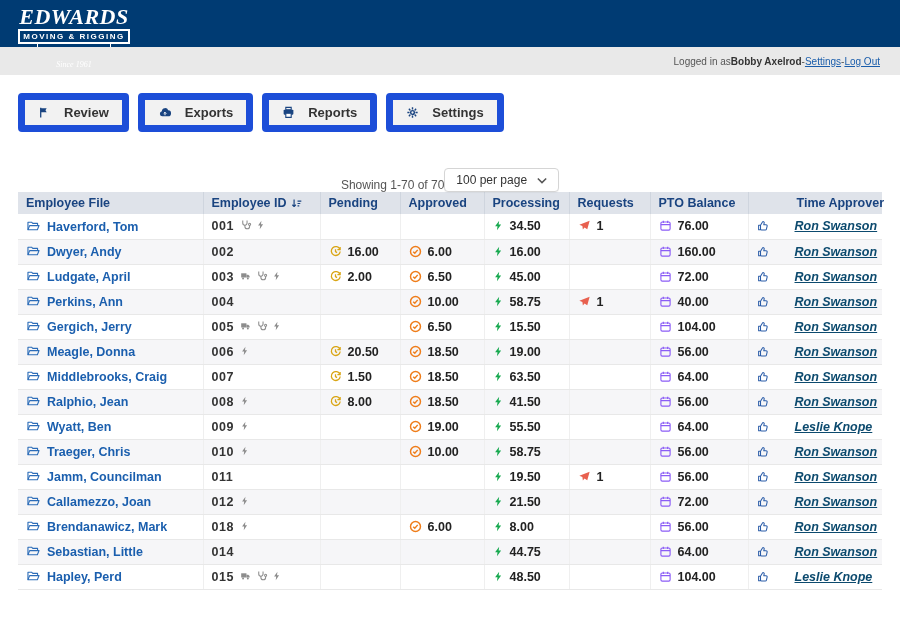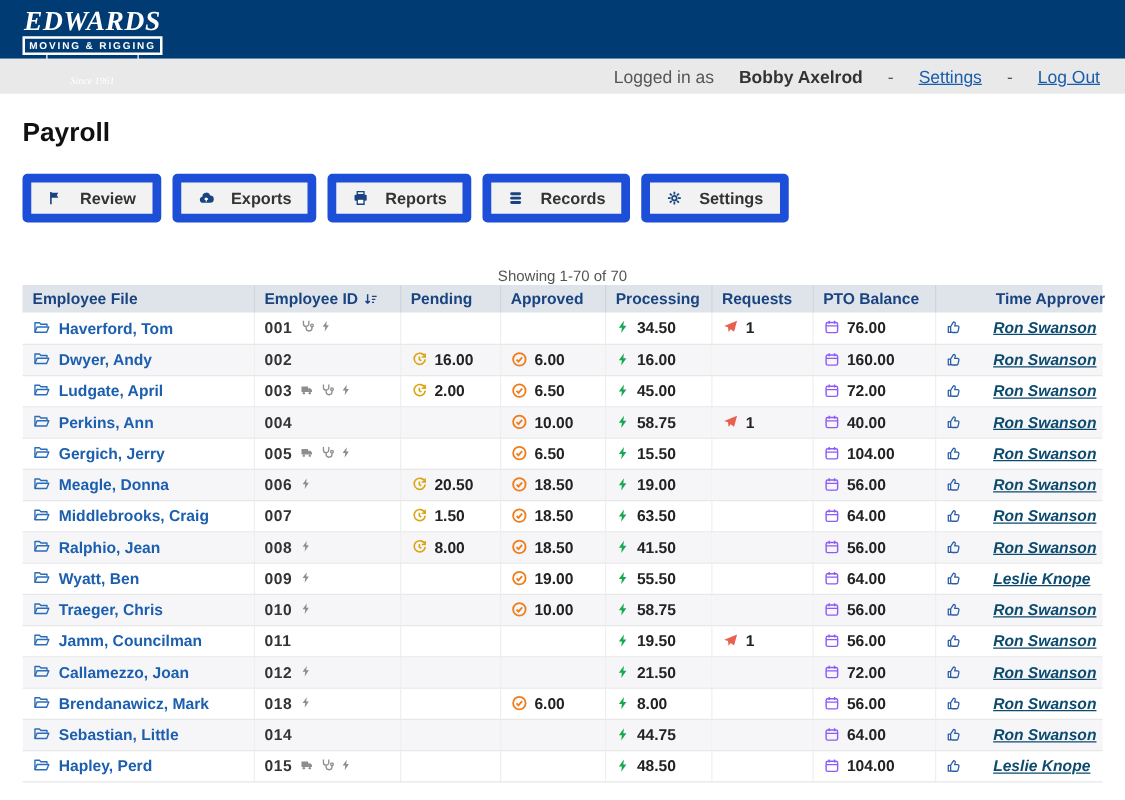--- a/index.html
+++ b/index.html
@@ -11,21 +11,21 @@
   .logo { width:112px; color:#fff; text-align:center; cursor:pointer; }
   .logo-name { font-family:"Liberation Serif", serif; font-style:italic; font-weight:bold;
     font-size:22px; letter-spacing:.5px; line-height:1; }
   .logo-band { border:2px solid #fff; background:#003b73; font-size:8px; font-weight:bold;
     letter-spacing:1.5px; padding:1px 2px; margin-top:1px; }
   .logo-ribbon { font-family:"Liberation Serif", serif; font-style:italic; font-size:8px;
     width:74px; margin:0 auto; border:1px solid #fff; border-top:none; padding:16px 0 1px; }
 
   
   .userbar { background:#e9e9e9; height:28px; display:flex; align-items:center;
-    justify-content:flex-end; padding:0 20px; font-size:14px; color:#555; gap:20px; }
+    justify-content:flex-end; padding:0 20px; font-size:10px; color:#555; gap:0; }
   .userbar b { color:#333; }
   .userbar a { color:#1a5dab; text-decoration:underline; cursor:pointer; }
 
   
   .content { padding:18px 18px 0; }
   h1.page-title { font-size:21px; font-weight:800; color:#111; margin:2px 0 20px; }
 
   .tabs { display:flex; gap:9px; margin-bottom:36px; }
   .tab-btn { display:inline-flex; align-items:center; gap:7px; padding:5px 13px;
     background:#f2f2f2; border:7px solid #1d4ed8; border-radius:4px; font-size:13px;
@@ -73,21 +73,20 @@
 <div class="userbar">
   <span>Logged in as</span>
   <b>Bobby Axelrod</b>
   <span>-</span>
   <a>Settings</a>
   <span>-</span>
   <a>Log Out</a>
 </div>
 
 <div class="content">
-  <h1 class="page-title">Payroll</h1>
 
   <div class="tabs">
     <button class="tab-btn">
       <span class="icn">
           <svg width="13" height="13" viewBox="0 0 24 24">
             <path d="M5 3v18" stroke="#1a4480" stroke-width="2.4" fill="none"></path>
             <path d="M5 4h11l-2.2 3.8L16 11.5H5z" fill="#1a4480"></path>
           </svg>
         </span>
       <span>Review</span>
@@ -107,42 +106,40 @@
             <path d="M7 2.5h10V7H7z" fill="none" stroke="#1a4480" stroke-width="2"></path>
             <rect x="3" y="7" width="18" height="9" rx="1.5" fill="#1a4480"></rect>
             <path d="M7 13.5h10V21H7z" fill="#fff" stroke="#1a4480" stroke-width="2"></path>
           </svg>
         </span>
       <span>Reports</span>
     </button>
     <button class="tab-btn">
       <span class="icn">
           <svg width="13" height="13" viewBox="0 0 24 24">
-            <rect x="4" y="3.5" width="16" height="4.4" rx="2.2" fill="#1a4480"></rect>
-            <rect x="4" y="9.8" width="16" height="4.4" rx="2.2" fill="#1a4480"></rect>
-            <rect x="4" y="16.1" width="16" height="4.4" rx="2.2" fill="#1a4480"></rect>
-          </svg>
-        </span>
-      <span>Records</span>
-    </button>
-    <button class="tab-btn">
-      <span class="icn">
-          <svg width="13" height="13" viewBox="0 0 24 24">
             <circle cx="12" cy="12" r="3.4" fill="none" stroke="#1a4480" stroke-width="2.6"></circle>
             <g stroke="#1a4480" stroke-width="2.6">
               <path d="M12 2.5v4M12 17.5v4M2.5 12h4M17.5 12h4M5.3 5.3l2.8 2.8M15.9 15.9l2.8 2.8M18.7 5.3l-2.8 2.8M8.1 15.9l-2.8 2.8"></path>
             </g>
           </svg>
         </span>
       <span>Settings</span>
     </button>
   </div>
 
   <div class="list-controls">
     <span class="showing">Showing 1-70 of 70</span>
+    <span class="per-page">
+      <span>100 per page</span>
+      <span class="icn" style="margin:0">
+          <svg width="10" height="7" viewBox="0 0 12 8">
+            <path d="M1 1.5l5 5 5-5" stroke="#555" stroke-width="1.8" fill="none"></path>
+          </svg>
+        </span>
+    </span>
   </div>
 
   <table>
     <colgroup>
       <col style="width:185px">
         <col style="width:117px">
         <col style="width:80px">
         <col style="width:84px">
       <col style="width:85px">
         <col style="width:81px">

